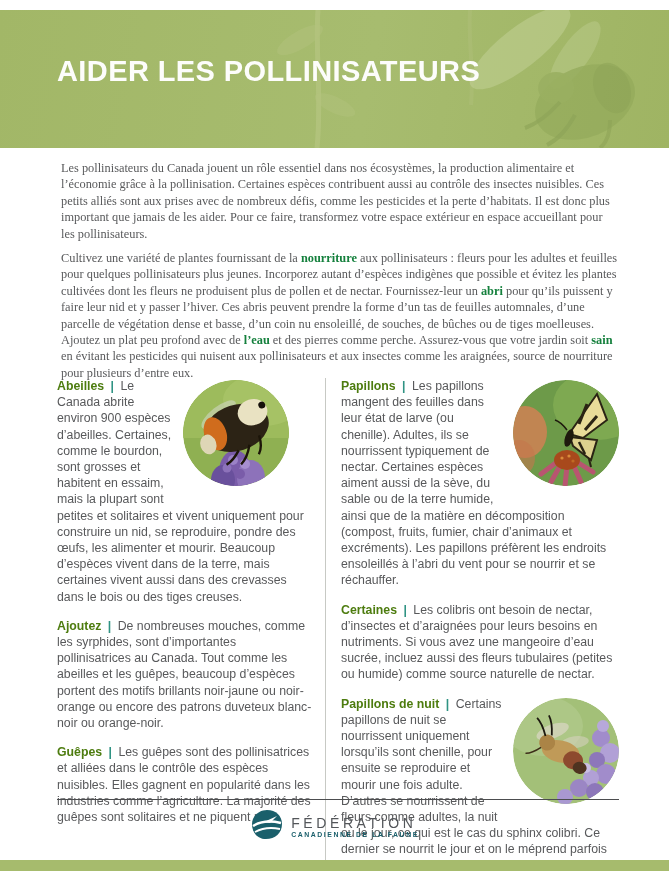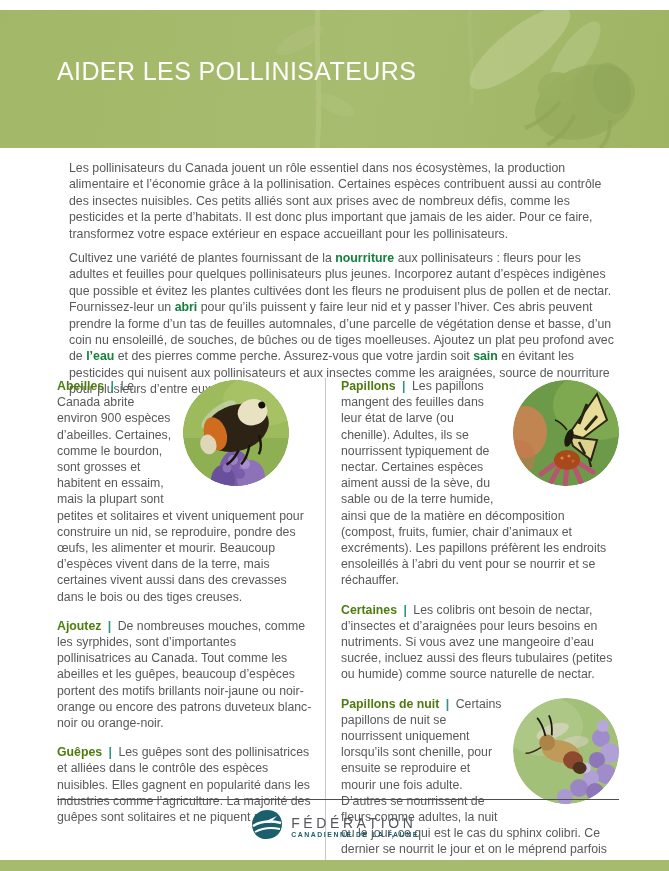--- a/index.html
+++ b/index.html
@@ -9,26 +9,26 @@
   }
   
   .header{
     position:absolute;top:10px;left:0;width:669px;height:138px;
     background:linear-gradient(100deg,#a2b767 0%,#a7bc6f 55%,#9fb463 100%);
     overflow:hidden;
   }
   .header svg.deco{position:absolute;top:0;left:0;}
   .title{
     position:absolute;left:57px;top:47px;
-    color:#fdfdfb;font-size:25px;font-weight:normal;line-height:29px;
+    color:#fdfdfb;font-size:29px;font-weight:bold;line-height:29px;
     letter-spacing:.4px;
   }
   
   .intro{position:absolute;left:57px;top:160px;width:562px;font-size:12.35px;line-height:16.4px;}
-  .intro p{margin:0 0 8px 12px;}
+  .intro p{margin:0 0 8px 4px;font-family:Liberation Serif, serif;}
   .b{font-weight:bold;color:#15803d;}
   
   .cols{position:absolute;left:57px;top:378px;width:562px;display:flex;}
   .col-left{width:268px;padding-right:12px;box-sizing:border-box;}
   .divider{width:1px;background:#c7c9c4;}
   .col-right{flex:1;padding-left:15px;box-sizing:border-box;}
   .sect{font-size:12.3px;line-height:16.2px;margin:0 0 13px 0;overflow:visible;}
   .sect::after{content:"";display:block;clear:both;}
   .h{color:#4d7c0f;font-weight:bold;}
   .sep{color:#2f9383;font-weight:bold;padding:0 3px;}

